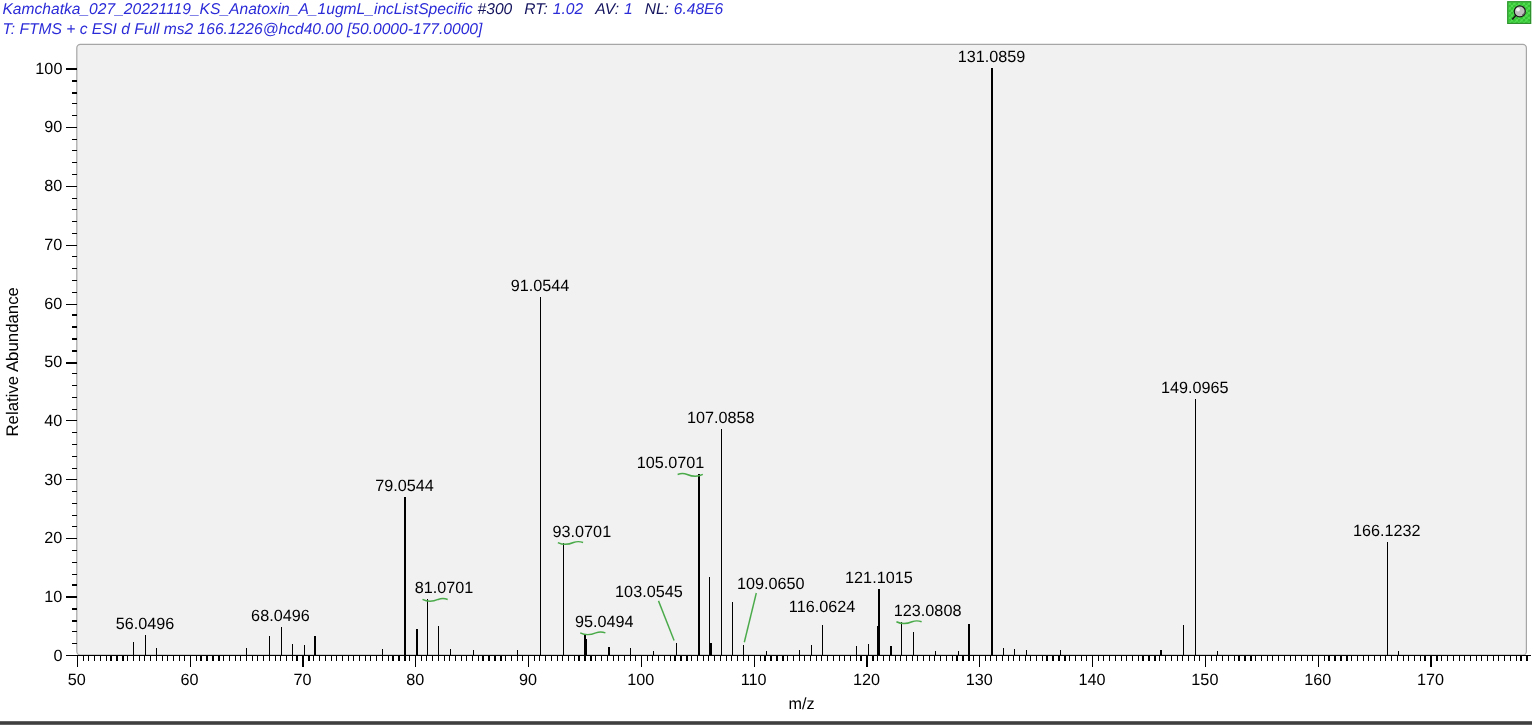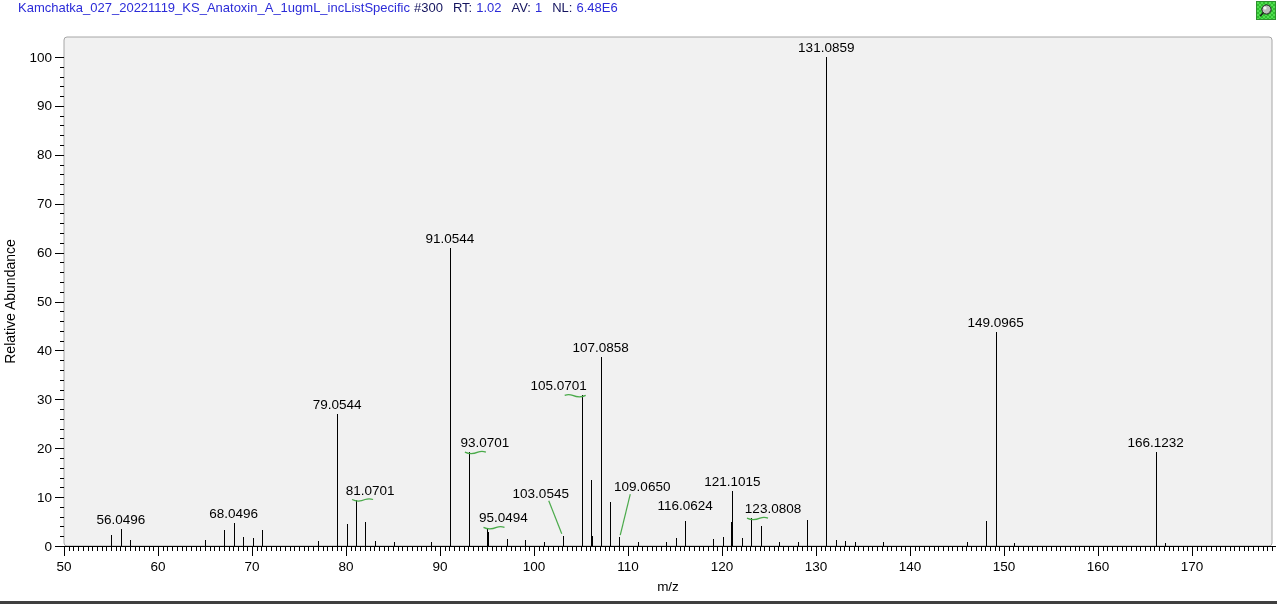--- a/index.html
+++ b/index.html
@@ -1,20 +1,20 @@
 <!DOCTYPE html>
 <html><head>
 <meta charset="utf-8">
 <style>
   html,body{margin:0;padding:0;}
   body{
     width:1277px;height:604px;position:relative;background:#ffffff;
     font-family:"Liberation Sans",sans-serif;overflow:hidden;
   }
-  .header{position:absolute;left:18px;top:0;line-height:15px;font-size:13px;white-space:nowrap;}
+  .header{position:absolute;left:2px;top:0;line-height:15px;font-size:13px;white-space:nowrap;font-style:italic;}
   .h-line1 span{margin-right:4px;}
   .h-line1 .gap{margin-right:10px;}
   .blue{color:#2b2bd8;}
   .navy{color:#14145e;}
   .h-line2{margin-top:1px;}
   .pin-btn{
     position:absolute;top:1px;right:1px;width:20px;height:19px;border:1px solid #2f8f2f;
     background:#52dd52;
     background-image:
       linear-gradient(45deg,#2fbf2f 25%,transparent 25%,transparent 75%,#2fbf2f 75%),
@@ -26,20 +26,21 @@
   #chart{position:absolute;left:0;top:0;}
   .bottom-edge{position:absolute;left:0;bottom:0;width:1277px;height:3px;background:#3f3f3f;}
 </style>
 </head>
 <body>
 
 <div class="header">
   <div class="h-line1">
     <span class="blue">Kamchatka_027_20221119_KS_Anatoxin_A_1ugmL_incListSpecific</span><span class="navy gap">#300</span><span class="navy">RT:</span><span class="blue gap">1.02</span><span class="navy">AV:</span><span class="blue gap">1</span><span class="navy">NL:</span><span class="blue">6.48E6</span>
   </div>
+  <div class="h-line2 blue">T: FTMS + c ESI d Full ms2 166.1226@hcd40.00 [50.0000-177.0000]</div>
 </div>
 
 <div class="pin-btn" title="">
   <svg width="16" height="16" viewBox="0 0 16 16">
     <circle cx="8.5" cy="6.5" r="4.6" fill="#bdbdbd" stroke="#1a1a1a" stroke-width="1"></circle>
     <path d="M5.5 9.5 L2.2 13.2" stroke="#1a1a1a" stroke-width="1.4" fill="none"></path>
     <circle cx="7" cy="5" r="1.6" fill="#f4f4f4"></circle>
     <path d="M10.5 9.8 a4.6 4.6 0 0 0 2.4 -3" stroke="#5a5a5a" stroke-width="1" fill="none"></path>
   </svg>
 </div>

